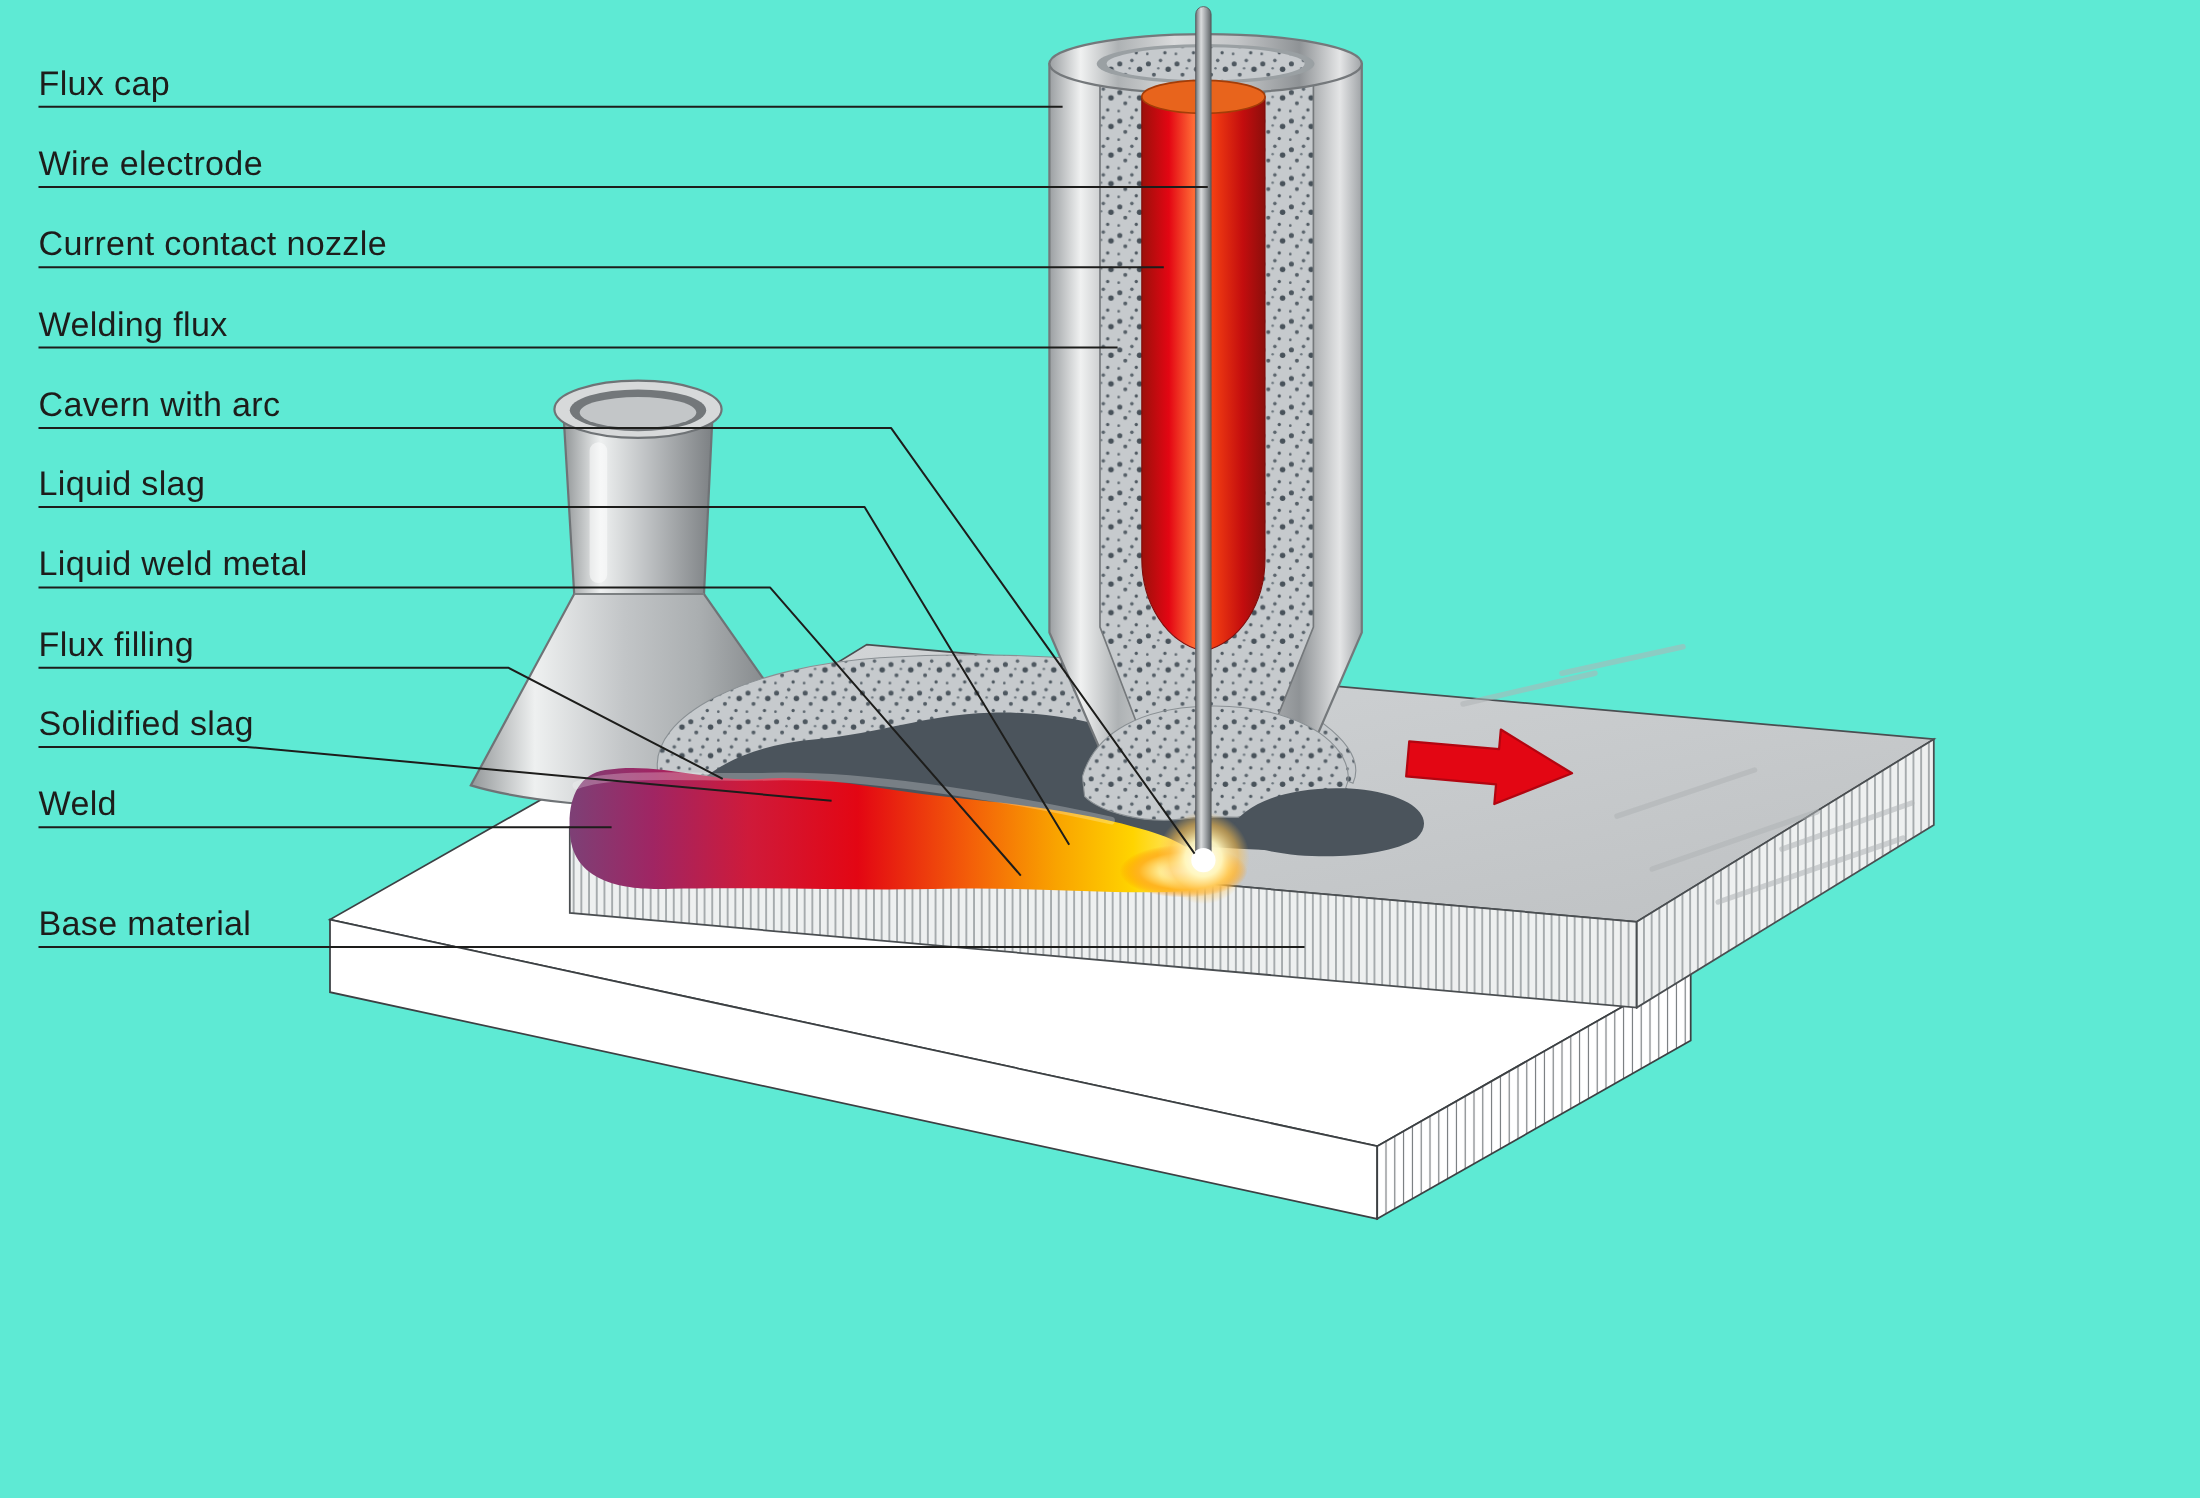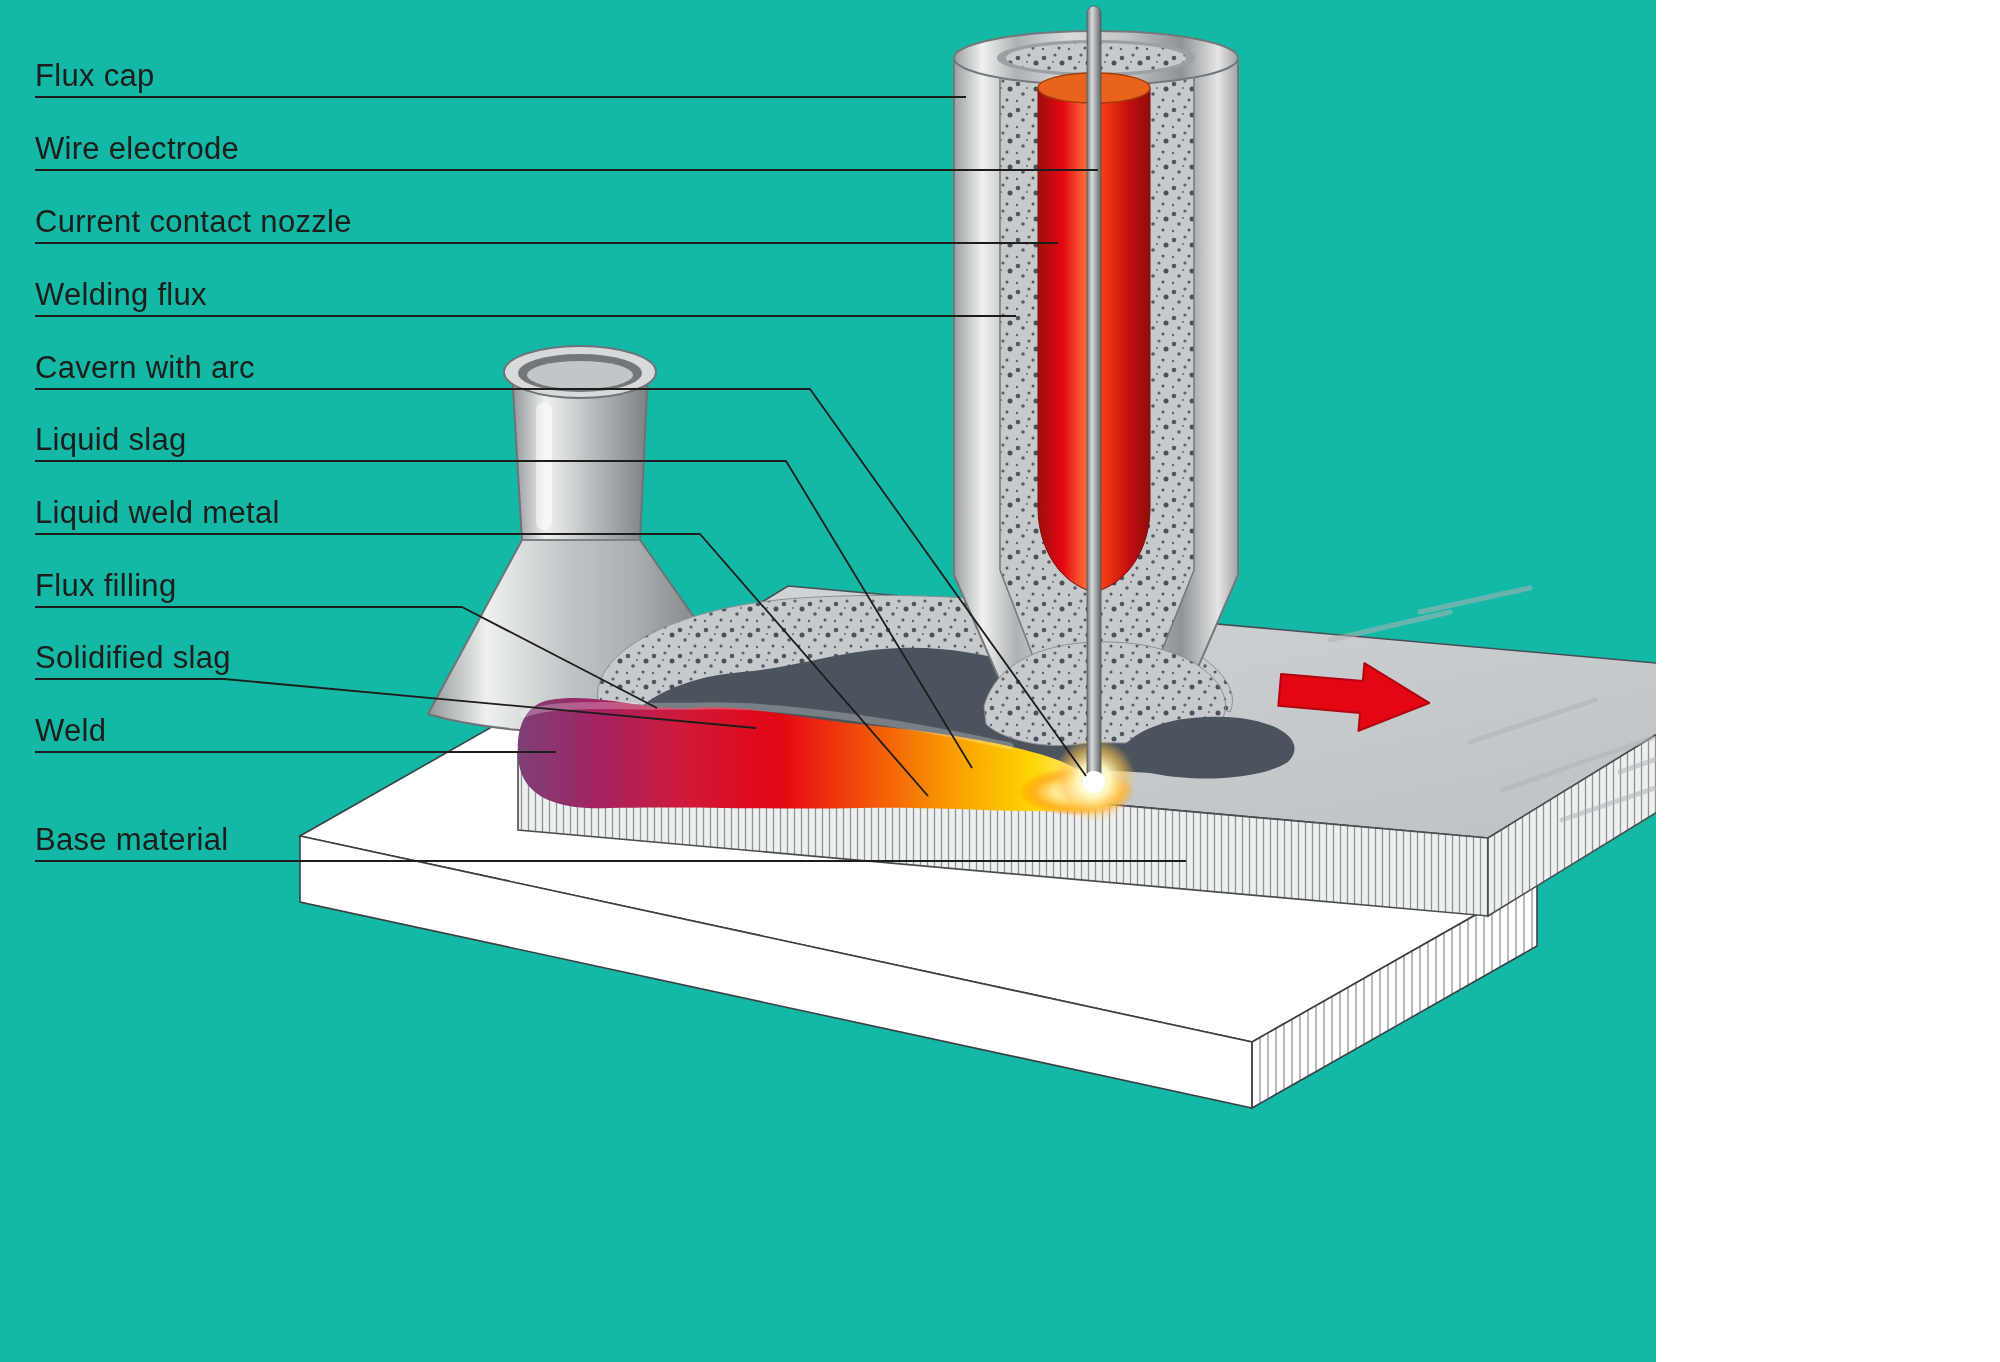--- a/index.html
+++ b/index.html
@@ -1,16 +1,16 @@
 <!DOCTYPE html>
 <html><head>
 <meta charset="utf-8">
 <style>
   html,body{margin:0;padding:0;background:#ffffff;}
-  .stage{position:relative;width:1656px;height:1362px;background:#14b8a6;overflow:hidden;}
+  .stage{position:relative;width:2000px;height:1362px;background:#5eead4;overflow:hidden;}
   svg{display:block;}
   text.label{
     font-family:"Liberation Sans", sans-serif;
     font-size:31px;
     fill:#1d1d1b;
     letter-spacing:0.3px;
   }
   .leader{stroke:#1d1d1b;stroke-width:1.8;fill:none;stroke-linejoin:round;stroke-linecap:butt;}
 </style>
 </head>

